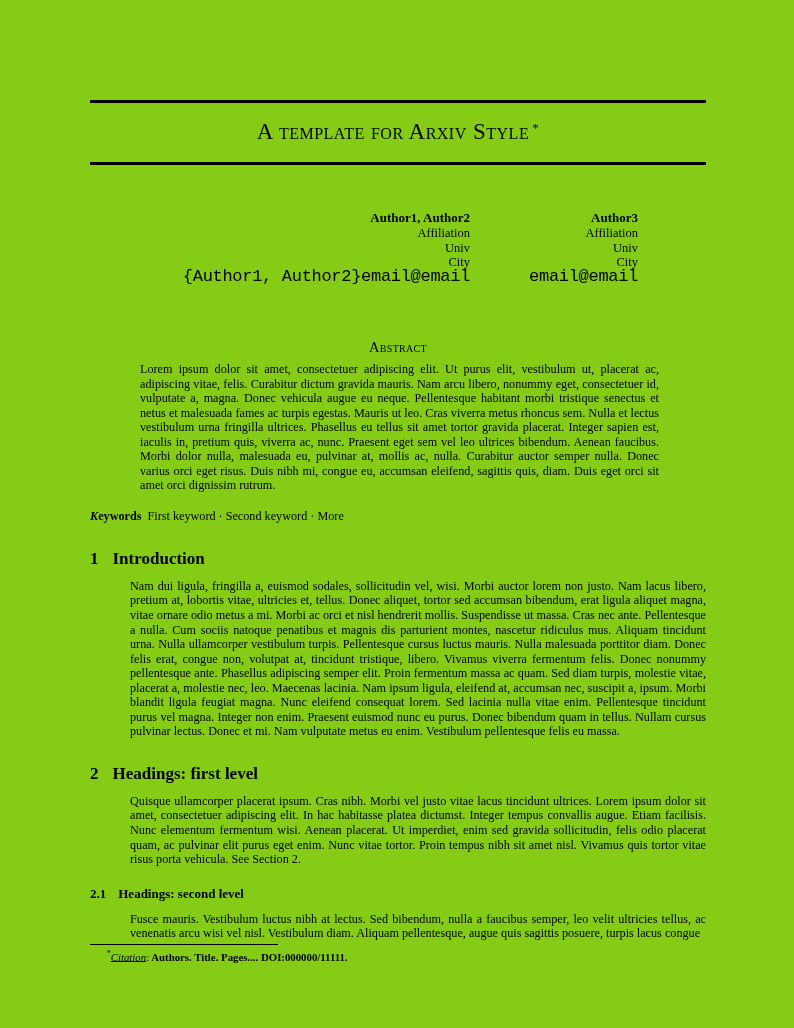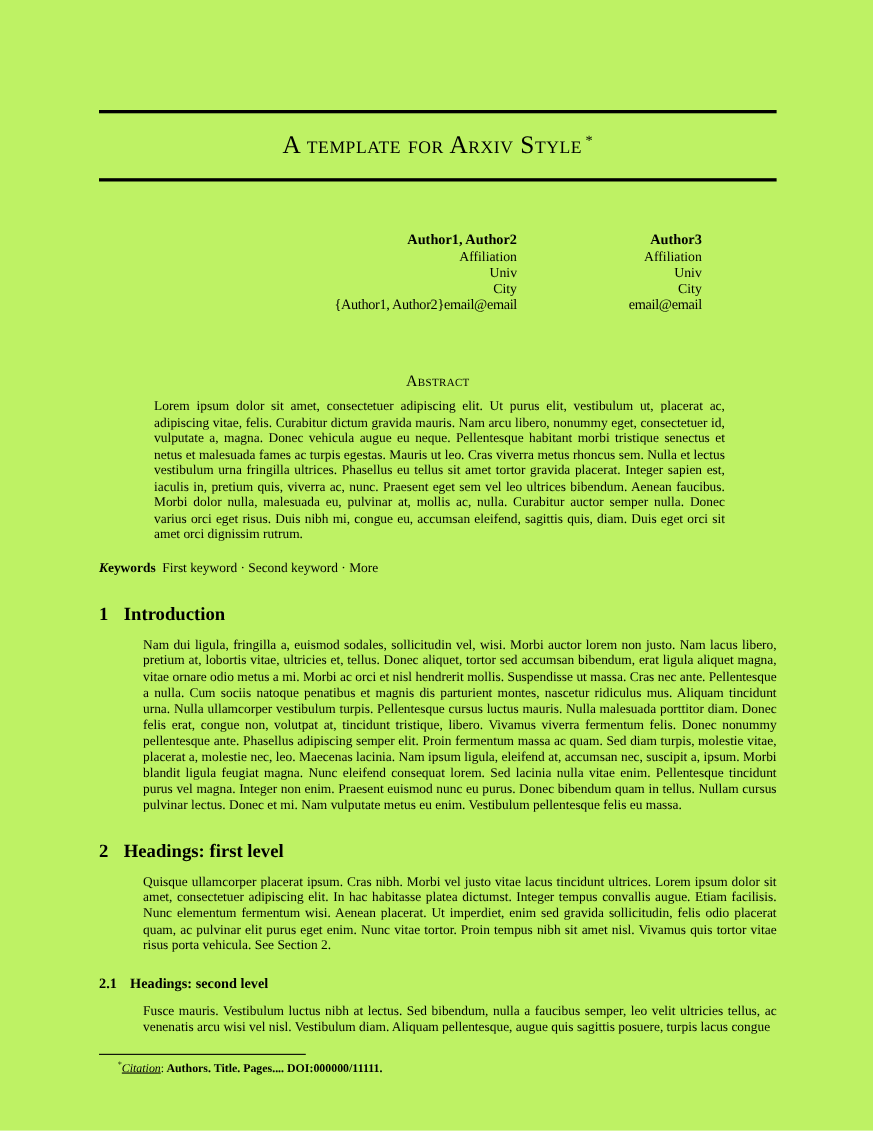--- a/index.html
+++ b/index.html
@@ -1,21 +1,21 @@
 <!DOCTYPE html>
 <html><head>
 <meta charset="utf-8">
 <style>
   * { margin: 0; padding: 0; box-sizing: border-box; }
   html, body { background: #ffffff; }
   .page {
     position: relative;
     width: 794px;
     height: 1028px;
-    background: #bef264;
+    background: #84cc16;
     color: #000000;
     font-family: "Liberation Serif", serif;
     overflow: hidden;
   }
   .content {
     padding: 100px 88px 0 90px;
   }
   .rule {
     height: 3px;
     background: #000000;
@@ -38,22 +38,22 @@
     height: 78px;
     margin-top: 46px;
     font-size: 12.5px;
     line-height: 14.8px;
   }
   .author-col { position: absolute; text-align: right; }
   .author-col.c1 { left: 80px; width: 300px; }
   .author-col.c2 { left: 378px; width: 170px; }
   .author-name { font-weight: bold; font-size: 13px; }
   .author-email {
-    font-family: Liberation Serif, serif;
-    font-size: 13px;
+    font-family: Liberation Mono, monospace;
+    font-size: 17px;
     letter-spacing: -0.3px;
     white-space: nowrap;
   }
   .abstract-heading {
     text-align: center;
     font-weight: normal;
     font-variant: small-caps;
     font-size: 14.5px;
     margin-top: 50px;
     letter-spacing: 0.3px;
@@ -83,21 +83,21 @@
     margin-top: 19px;
   }
   .subsection-heading .num { margin-right: 12px; }
   .body-par {
     margin-top: 10px;
     text-align: justify;
     font-size: 12.2px;
     line-height: 14.55px;
     margin-left: 40px;
   }
-  .footnote-block { margin-top: 17px; }
+  .footnote-block { margin-top: 3px; }
   .footnote-rule {
     width: 188px;
     height: 1px;
     background: #000000;
   }
   .footnote {
     font-size: 10.8px;
     line-height: 13px;
     margin-top: 2px;
     text-indent: 17px;

